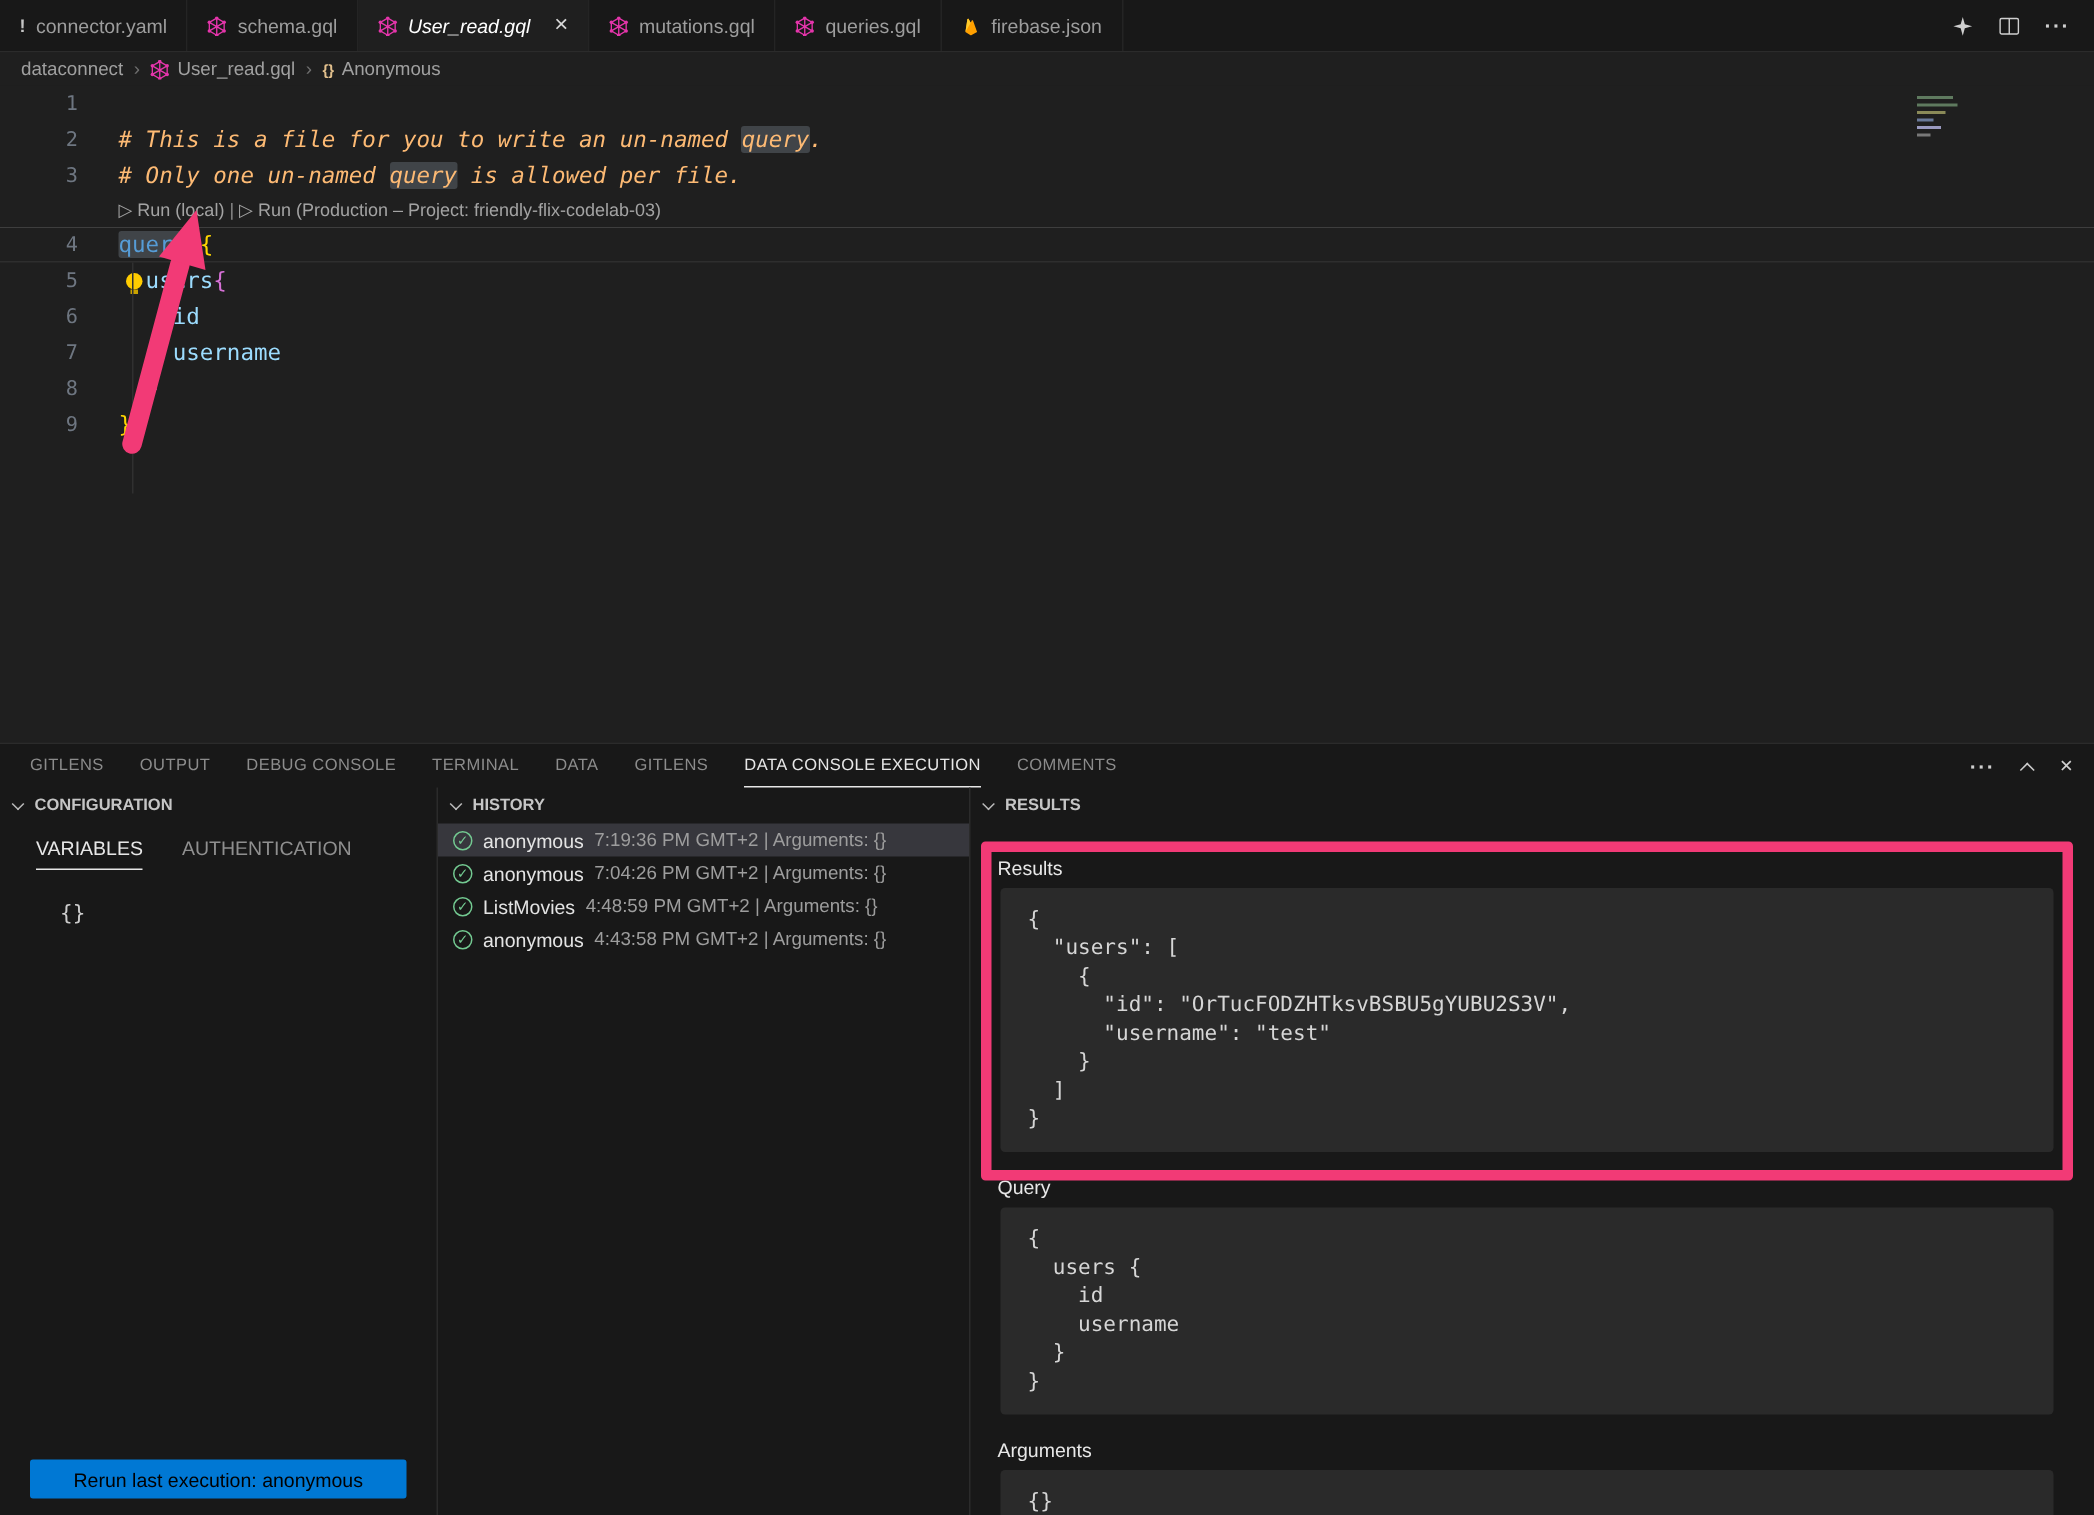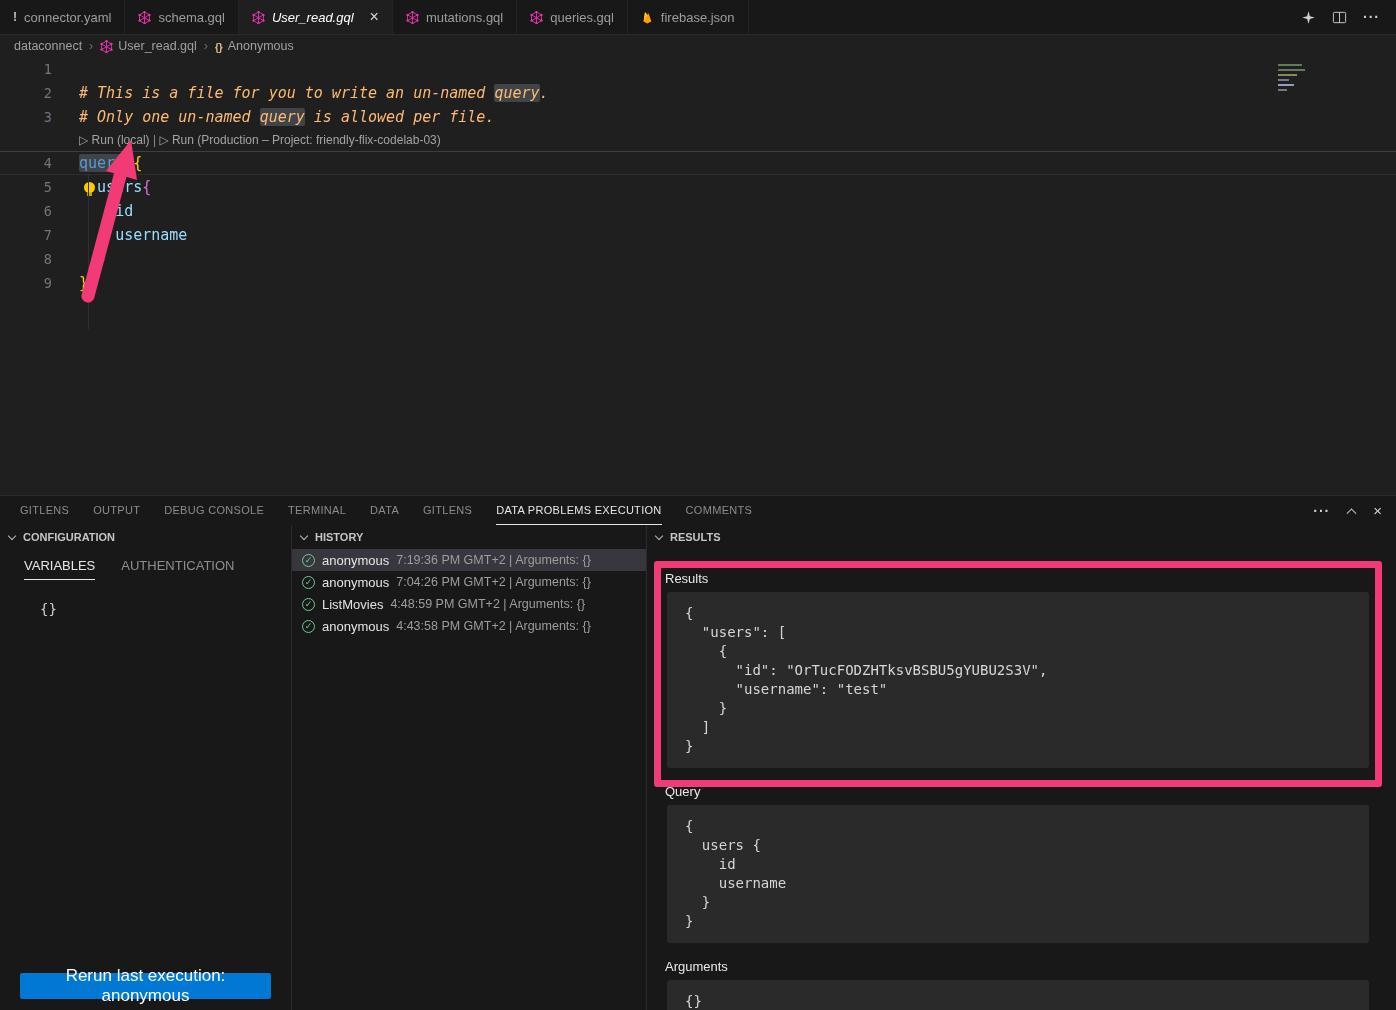--- a/index.html
+++ b/index.html
@@ -80,21 +80,21 @@
   .chev-up { width:7px; height:7px; border-left:1.5px solid #ccc; border-top:1.5px solid #ccc;
              transform:rotate(45deg) translate(2px,2px); }
 
   
   .config-tabs { display:flex; gap:26px; padding:9px 0 0 24px; }
   .ctab { font-size:13px; color:#8f8f8f; padding-bottom:6px; border-bottom:1px solid transparent; cursor:pointer; }
   .ctab.active { color:#e7e7e7; border-bottom-color:#e7e7e7; }
   .vars-value { font-family:"DejaVu Sans Mono","Liberation Mono",monospace; font-size:14px; color:#cccccc;
                 padding:21px 0 0 40px; cursor:text; }
   .rerun-btn { position:absolute; left:20px; right:20px; bottom:11px; height:26px;
-               background:var(--btn-blue); color:#ffffff; font-size:17px; border:none; border-radius:2px;
+               background:var(--btn-blue); color:#000000; font-size:13px; border:none; border-radius:2px;
                display:flex; align-items:center; justify-content:center; cursor:pointer;
                font-family:"Liberation Sans",sans-serif; }
 
   
   .hist-item { height:22px; display:flex; align-items:center; padding-left:10px; gap:7px;
                font-size:13px; color:#e4e4e4; cursor:pointer; white-space:nowrap; }
   .hist-item.selected { background:#37373d; }
   .hist-check { width:13px; height:13px; border:1px solid var(--check-green); border-radius:50%;
                 color:var(--check-green); font-size:9px; line-height:11px; text-align:center; flex:none; }
   .hist-meta { color:#9d9d9d; font-size:12.5px; }
@@ -319,21 +319,21 @@
 
   <section class="panel">
     <div class="panel-tabs">
       <div style="display:flex" id="panel-tabs-list">
           <div class="ptab">GITLENS</div>
           <div class="ptab">OUTPUT</div>
           <div class="ptab">DEBUG CONSOLE</div>
           <div class="ptab">TERMINAL</div>
           <div class="ptab">DATA</div>
           <div class="ptab">GITLENS</div>
-          <div class="ptab active">DATA PROBLEMS EXECUTION</div>
+          <div class="ptab active">DATA CONSOLE EXECUTION</div>
           <div class="ptab">COMMENTS</div>
         </div>
       <div class="panel-actions">
         <span class="act dots">···</span>
         <span class="act">
             <span class="chev-up"></span>
           </span>
         <span class="act">×</span>
       </div>
     </div>

